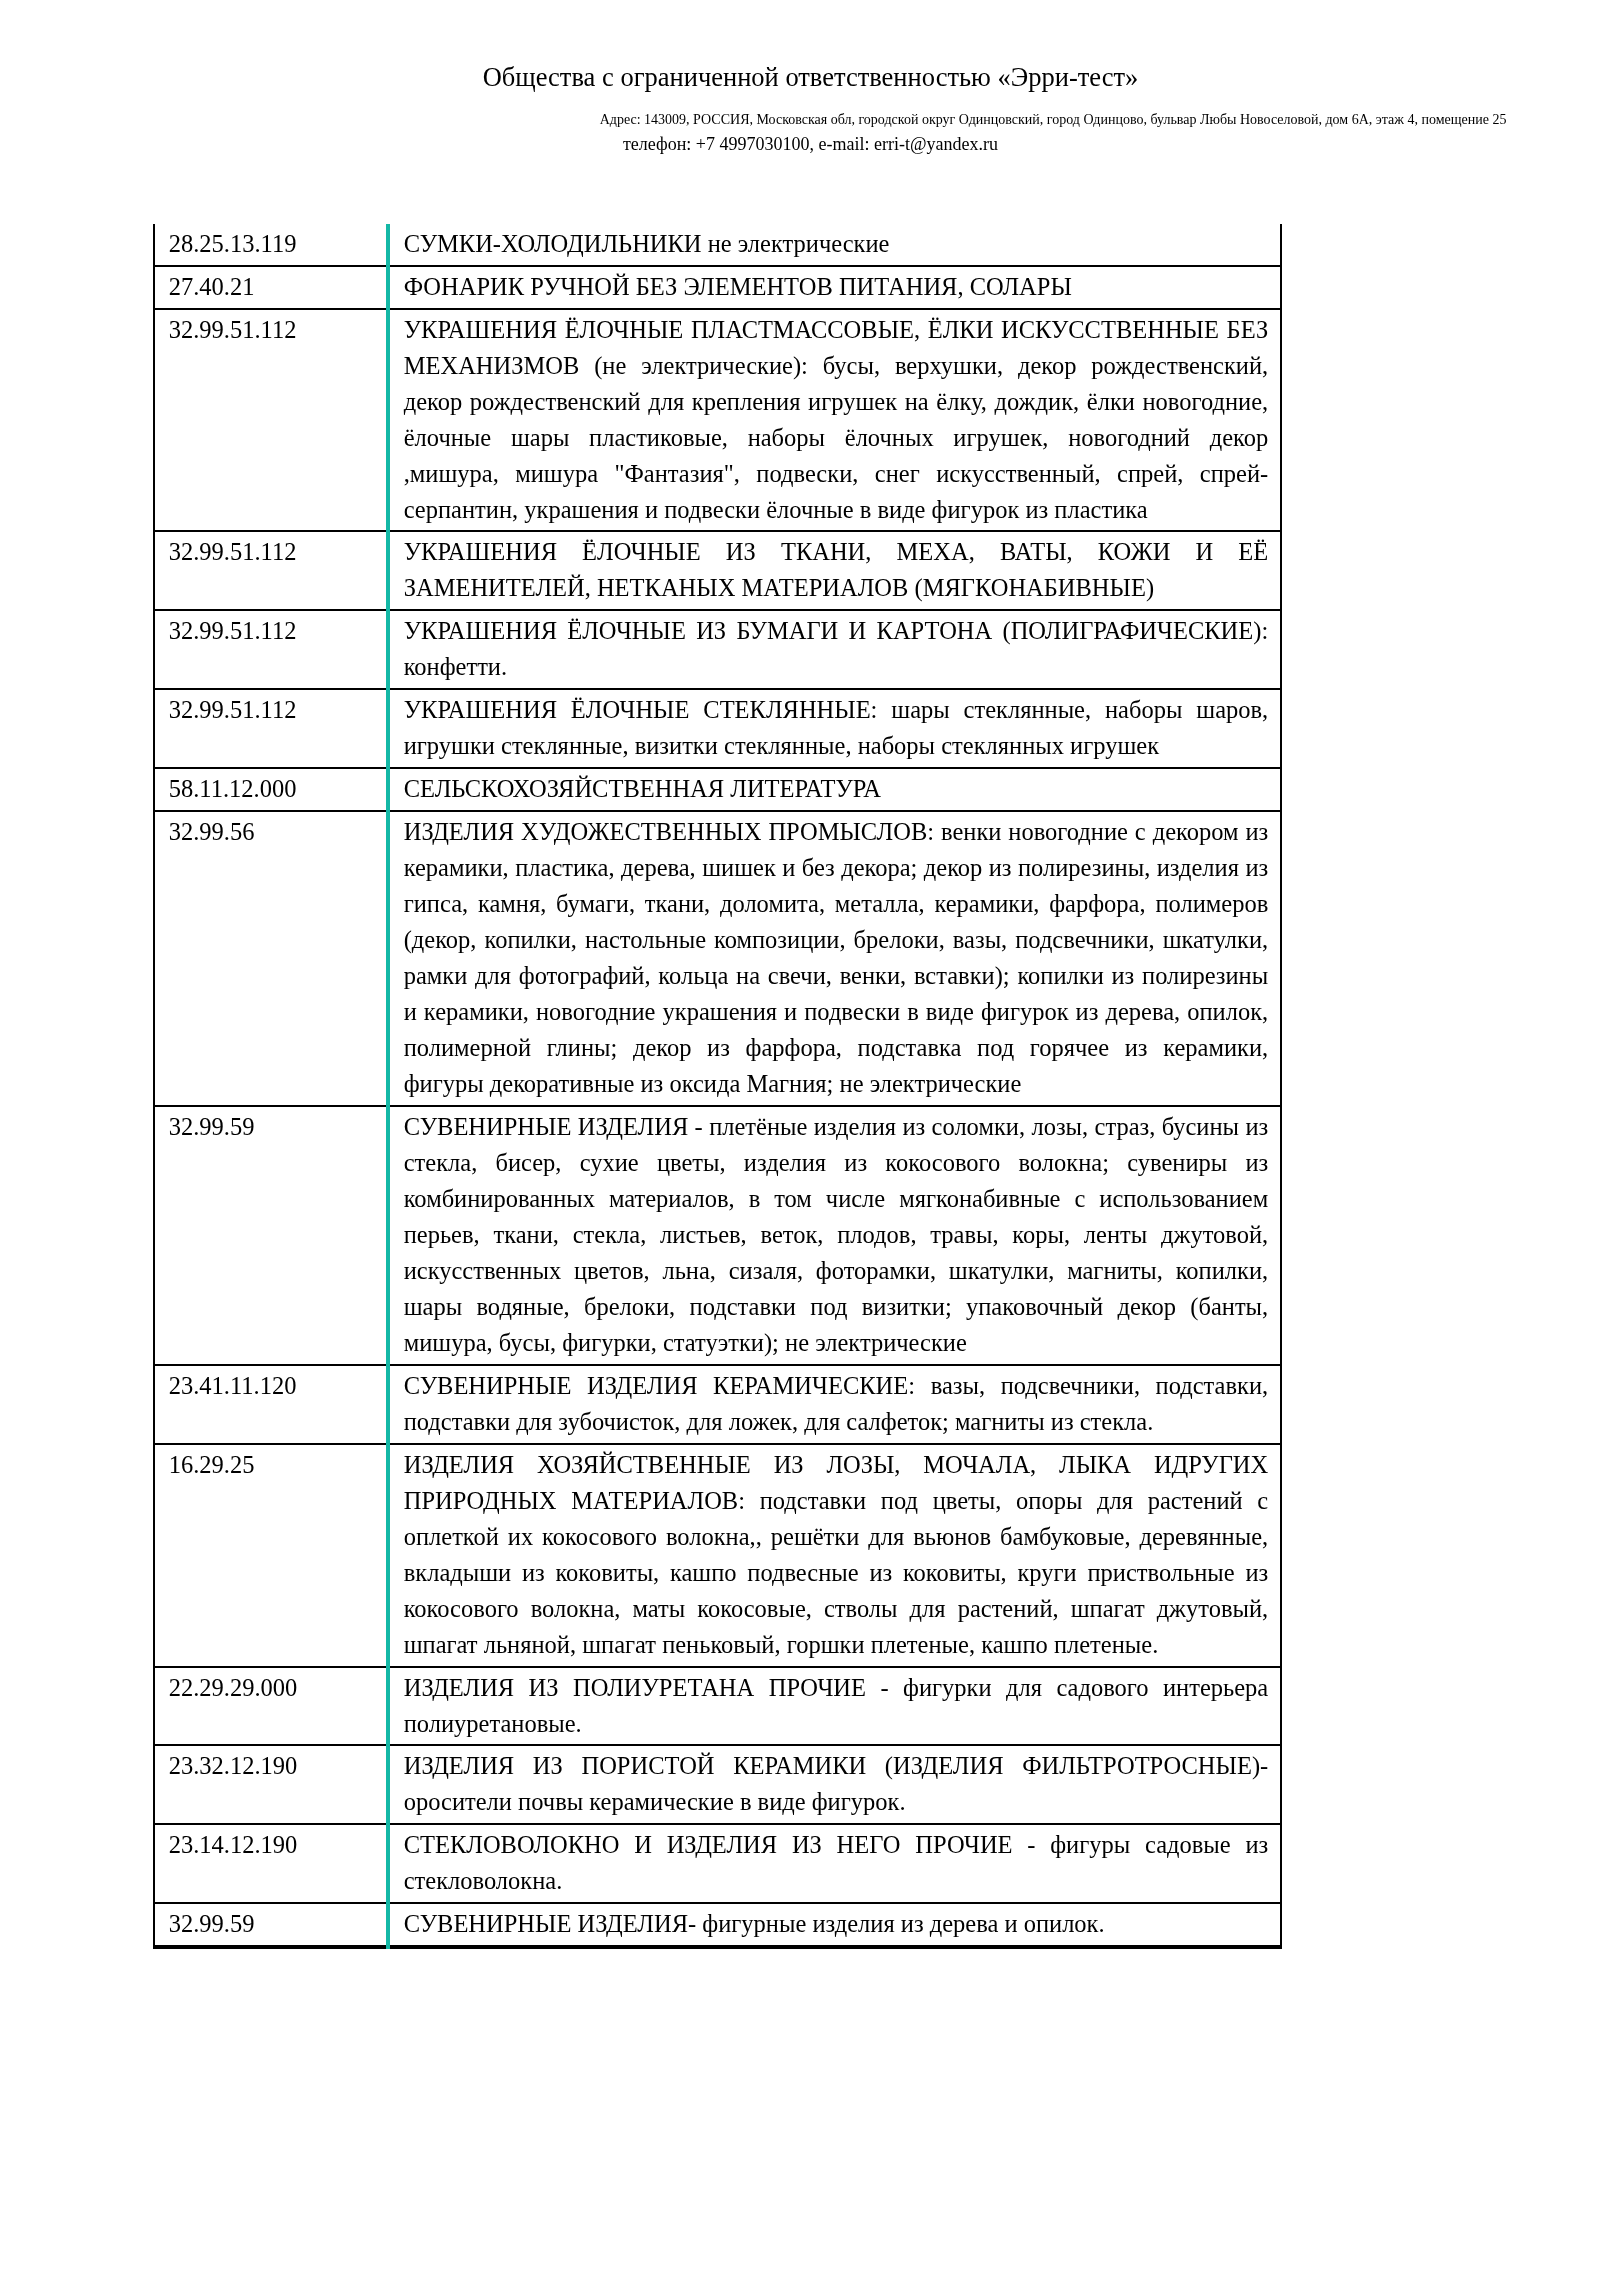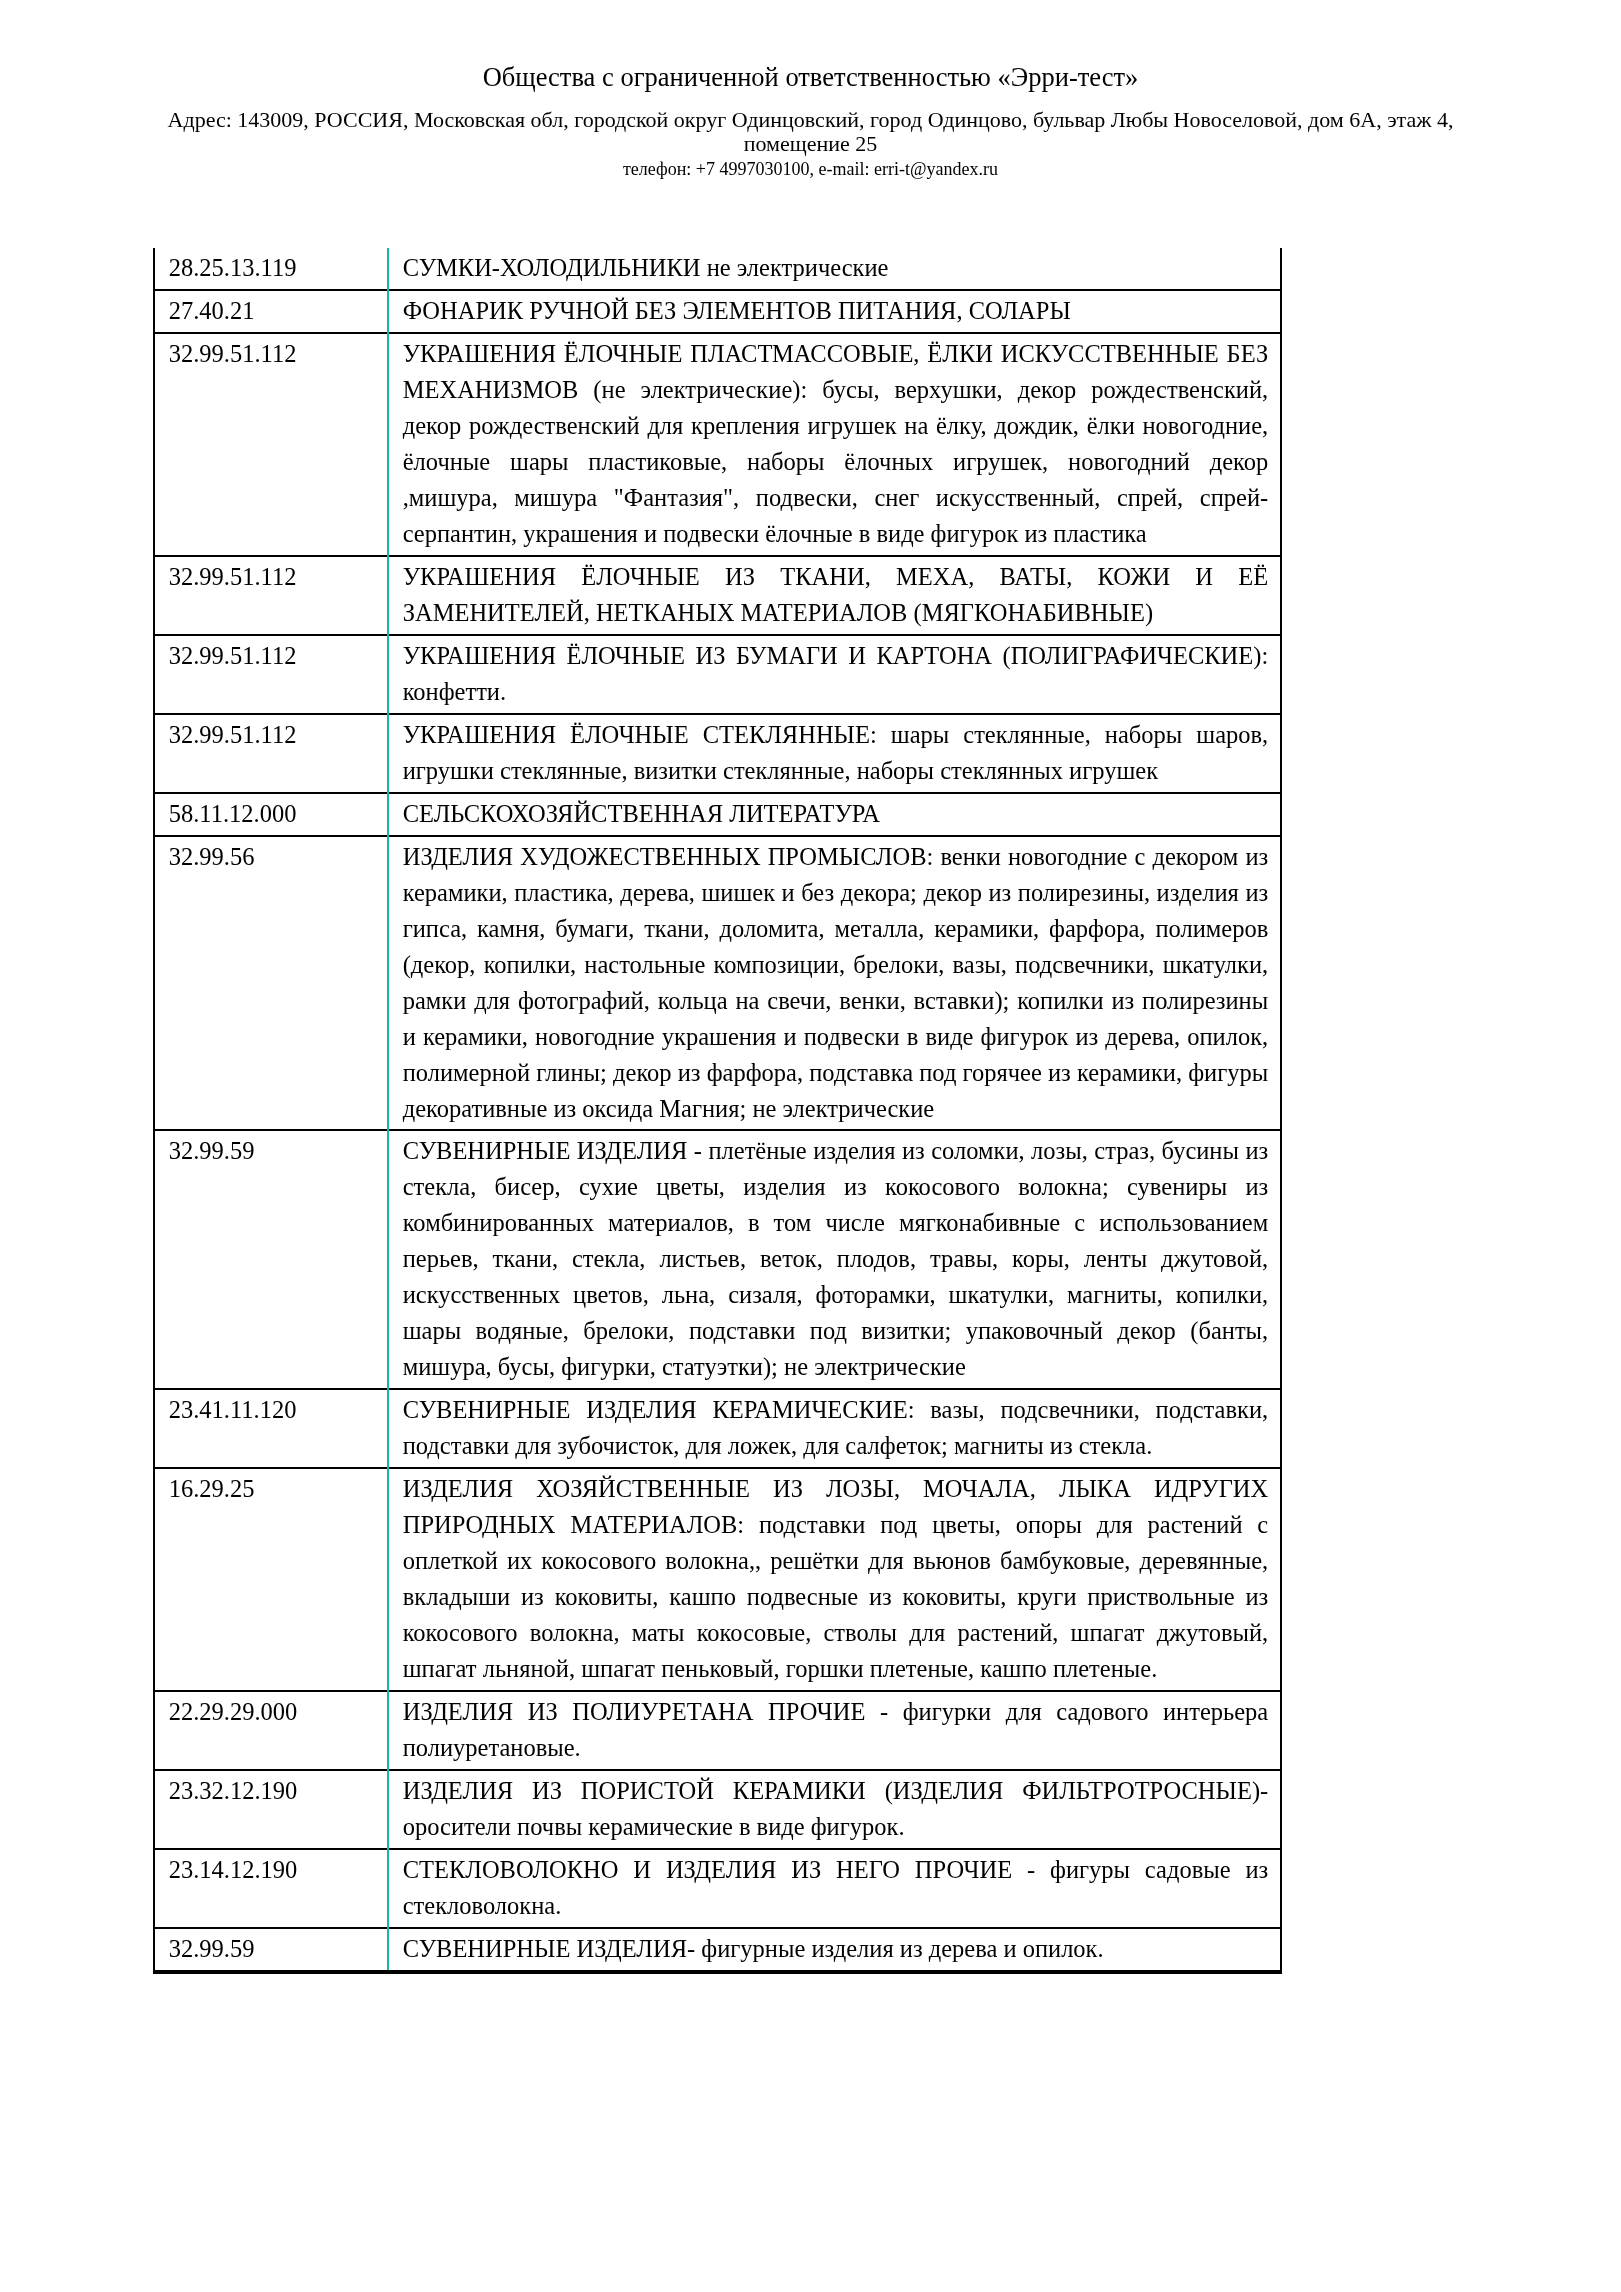--- a/index.html
+++ b/index.html
@@ -24,24 +24,25 @@
     text-align: center;
     padding-top: 59px;
   }
   .doc-header .h-line {
     font-size: 26.5px;
     line-height: 37px;
     font-weight: normal;
     margin: 0;
   }
   .doc-header .address-line {
-    font-size: 22px;
+    font-size: 14px;
     line-height: 24.5px;
     width: 1392px;
     margin: 11.8px auto 0 auto;
+    text-align: right;
   }
   .doc-header .contact-line {
     font-size: 18px;
     line-height: 24.5px;
     margin-top: 0;
   }
   table.cert-table {
     border-collapse: collapse;
     margin-left: 153px;
     margin-top: 67px;
@@ -56,21 +57,21 @@
     vertical-align: top;
     font-size: 24.5px;
     line-height: 36px;
     padding: 2px 11.8px 2.9px 13.7px;
   }
   table.cert-table tr + tr td {
     border-top: 2.9px solid #000;
     border-radius: 13px;
   }
   table.cert-table td + td {
-    border-left: 2px solid #14b8a6;
+    border-left: 4px solid #14b8a6;
   }
   td.code-cell {
     text-align: left;
     white-space: nowrap;
   }
   td.desc-cell {
     text-align: justify;
   }
 </style>
 </head>

